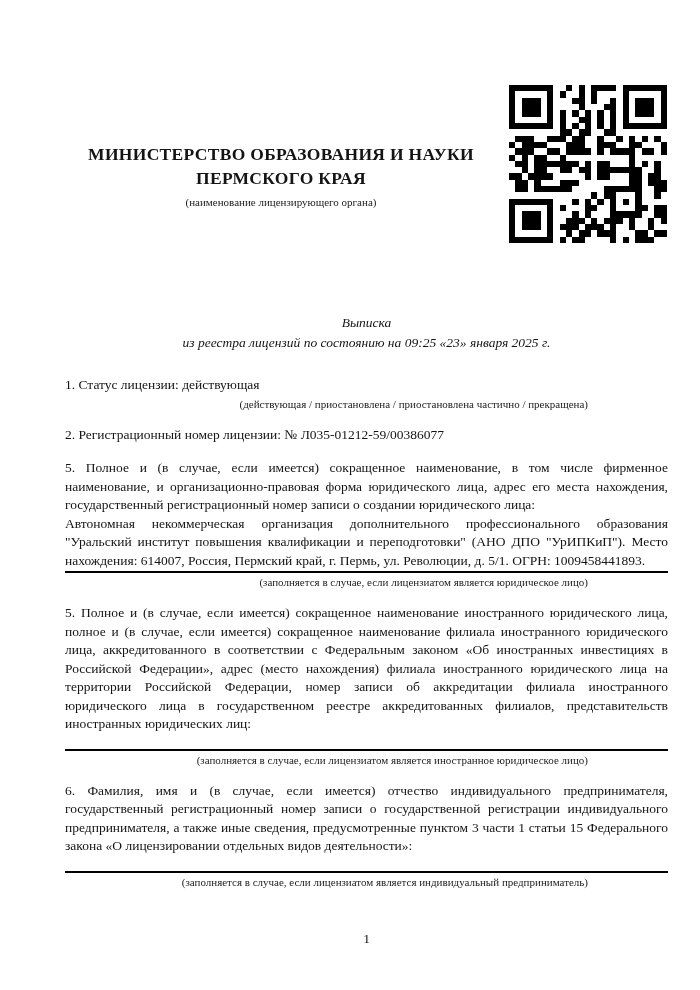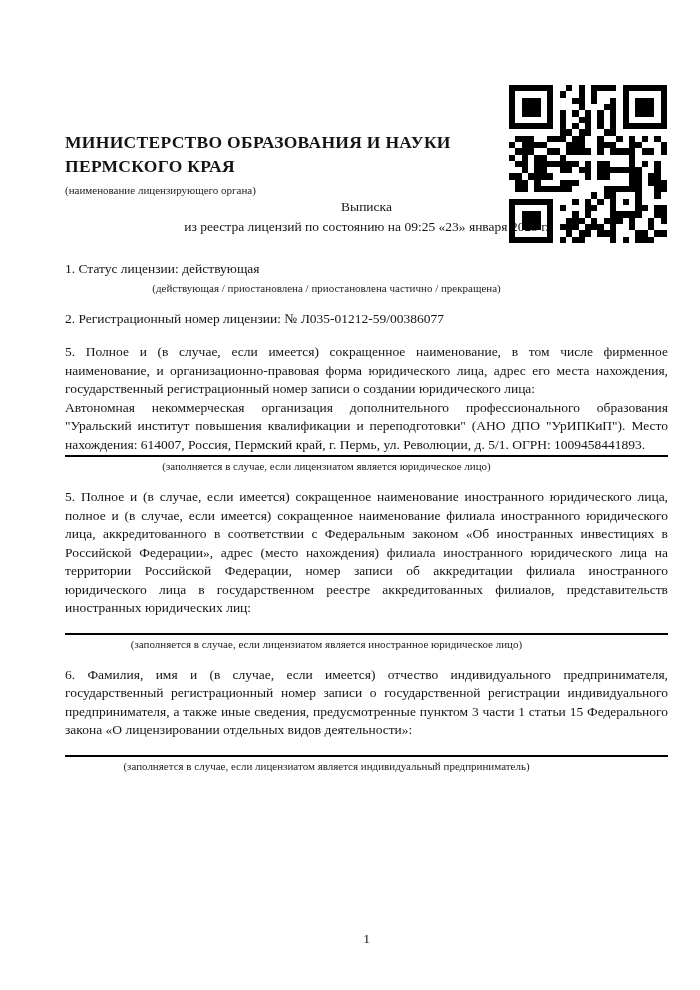--- a/index.html
+++ b/index.html
@@ -22,57 +22,60 @@
   }
   .qr {
     position: absolute;
     top: 85px;
     right: 33px;
     width: 158px;
     height: 158px;
   }
   .header {
     width: 432px;
-    margin-top: 0;
+    margin-top: 12px;
     padding-top: 130px;
+    text-align: center;
   }
   .ministry-line {
     font-weight: bold;
     font-size: 17.5px;
     line-height: 24px;
     letter-spacing: 0.3px;
   }
   .small-caption {
     font-size: 11px;
     line-height: 14px;
     color: #1c1c1c;
   }
   .header .small-caption {
     margin-top: 5px;
   }
   .title-block {
+    margin-top: 104px;
     text-align: center;
+    font-style: italic;
   }
   .title-line {
     line-height: 20px;
   }
   .items {
     margin-top: 23px;
   }
   .item {
     margin-bottom: 15px;
   }
   .item-text {
     text-align: justify;
   }
   .item-value {
     text-align: justify;
   }
   .caption-shift {
-    text-align: center;
+    text-align: right;
     padding-right: 80px;
     margin-top: 2px;
   }
   .fill-rule {
     border: 0;
     border-top: 2px solid #000;
     margin: 1px 0 2px 0;
     height: 0;
   }
   .rule-gap {

